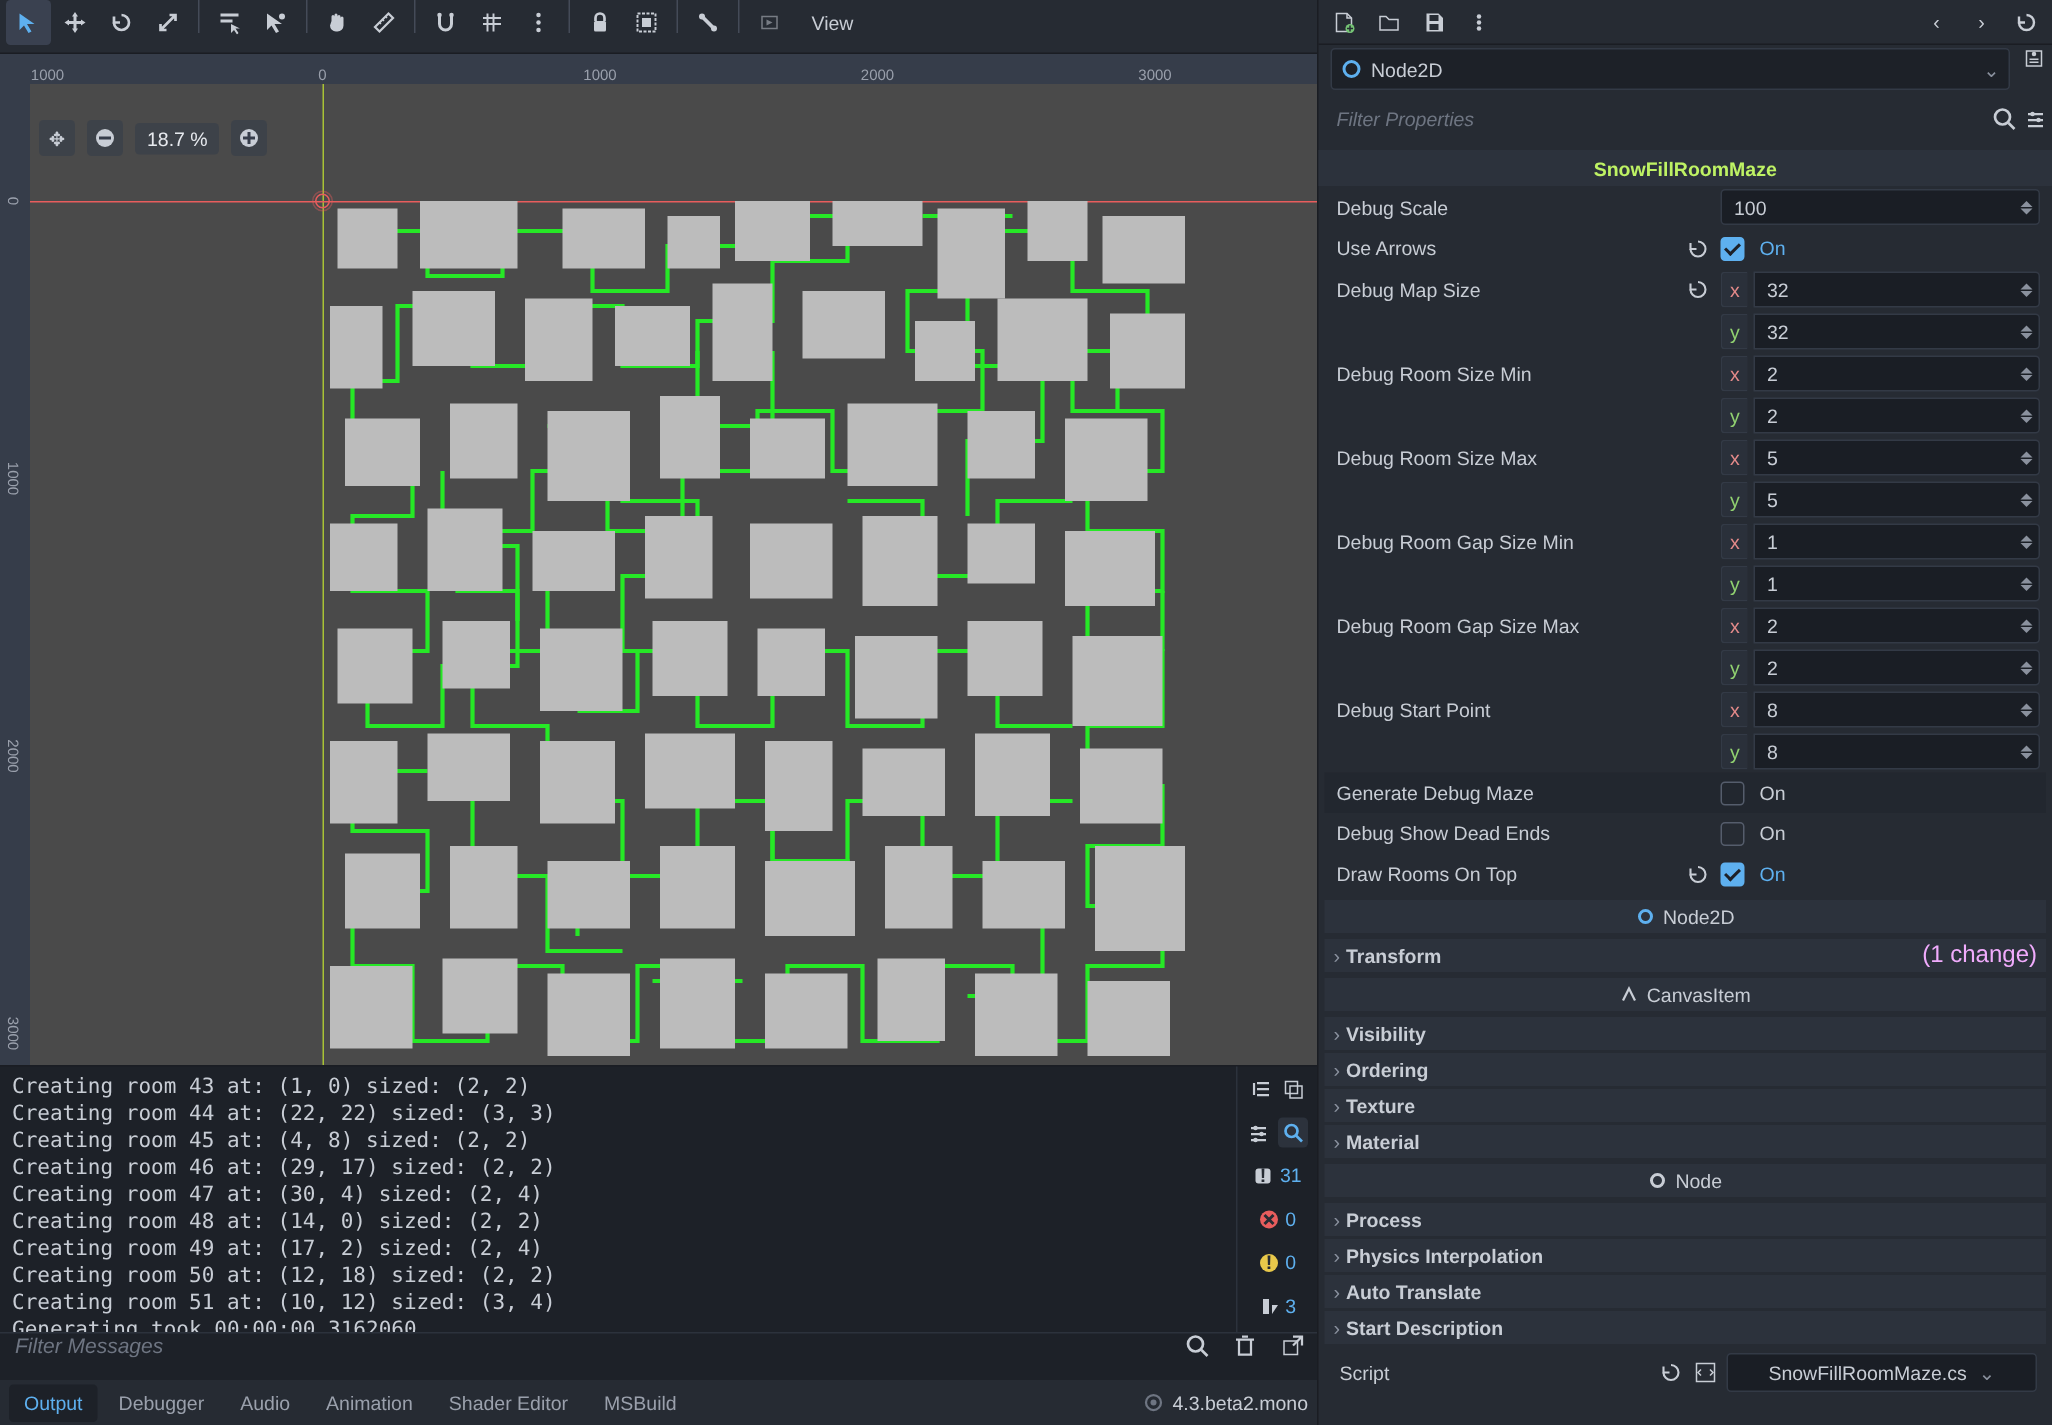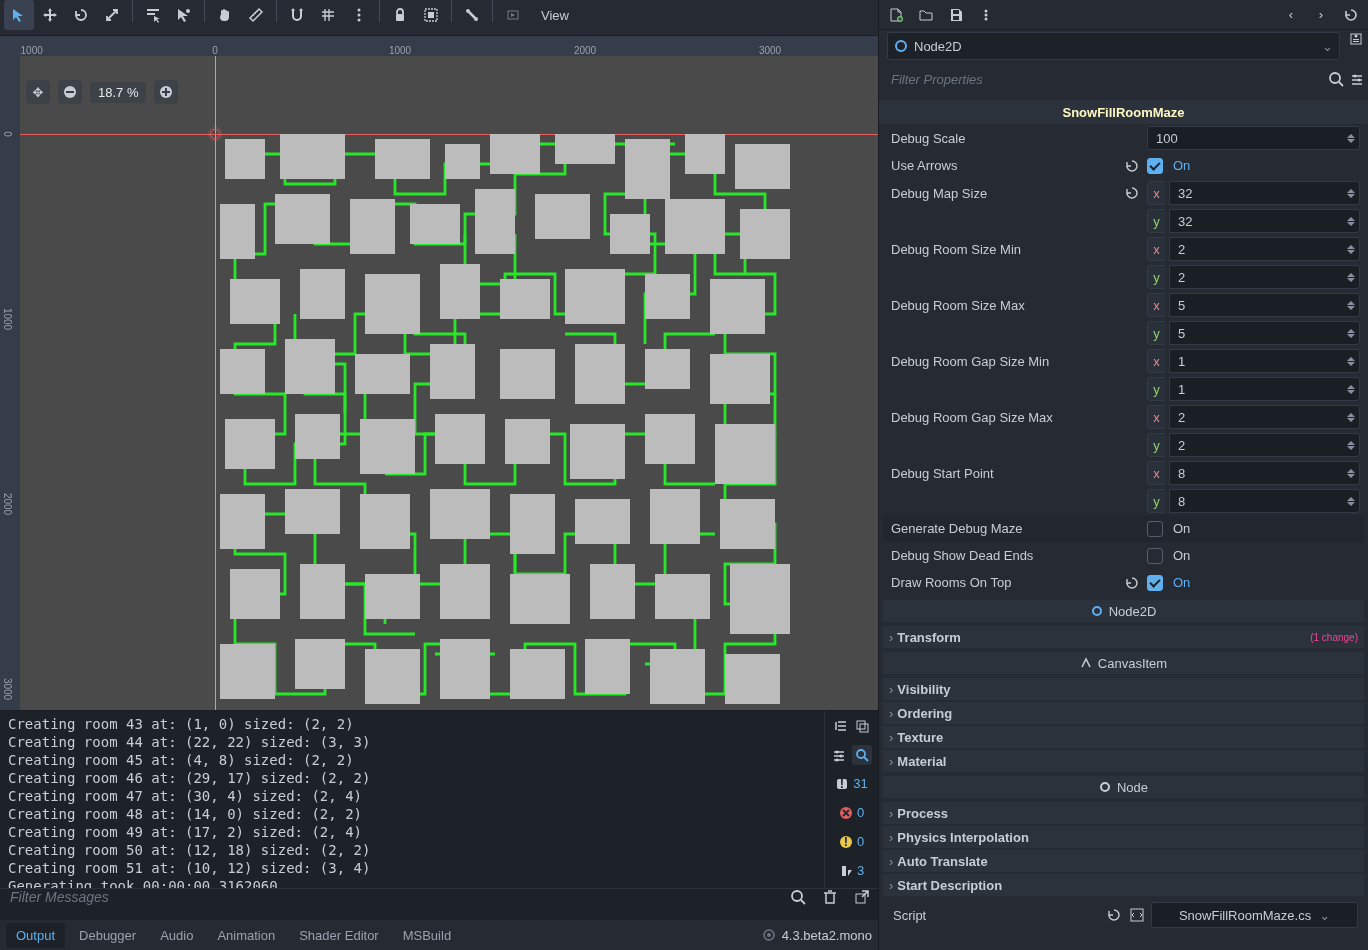--- a/index.html
+++ b/index.html
@@ -54,21 +54,21 @@
 
 
 .insp-top{height:30px;display:flex;align-items:center;padding:0 6px;gap:8px;border-bottom:1px solid #1a1d23}
 .insp-top .sp{flex:1}
 .insp-top .ib{width:22px;height:22px;display:flex;align-items:center;justify-content:center;cursor:pointer}
 .node-row{height:28px;background:#1d2128;margin:2px 4px 0 4px;border:1px solid #333a46;border-radius:3px;display:flex;align-items:center;padding:0 6px;gap:6px}
 .node-row .nt{flex:1;color:#c8cdd5}
 .filter-props{height:30px;display:flex;align-items:center;margin:4px 4px 0 4px;gap:6px}
 .filter-props input{flex:1;background:transparent;border:none;outline:none;color:#c8cdd5;padding:0 8px;font-style:italic}
 .filter-props input::placeholder{color:#6e7582}
-.class-header{height:24px;display:flex;align-items:center;justify-content:center;background:#2c323c;color:#fef9c3;font-weight:600;margin-top:6px}
+.class-header{height:24px;display:flex;align-items:center;justify-content:center;background:#2c323c;color:#bef264;font-weight:600;margin-top:6px}
 .prop-scroll{flex:1;overflow-y:auto;padding:0 4px 8px 4px}
 .prow{display:flex;align-items:center;min-height:27px;gap:6px;padding:2px 4px}
 .prow.alt{background:#22272f}
 .plabel{width:230px;color:#c8cdd5;font-size:13px;padding-left:4px}
 .preset{width:18px;height:18px;cursor:pointer;display:flex;align-items:center;justify-content:center}
 .pval{flex:1;display:flex;align-items:center;gap:4px}
 .num-in{flex:1;background:#1a1e25;border:1px solid #333a46;border-radius:3px;height:24px;display:flex;align-items:center;padding:0 8px;position:relative}
 .num-in .spn{position:absolute;right:4px;display:flex;flex-direction:column;gap:1px}
 .num-in .spn div{width:0;height:0;border-left:4px solid transparent;border-right:4px solid transparent}
 .num-in .su{border-bottom:4px solid #8a919e}
@@ -78,21 +78,21 @@
 .axis.y{color:#90d070}
 .axis+.num-in{border-radius:0 3px 3px 0}
 .cbx{width:16px;height:16px;border:1px solid #555d6c;border-radius:3px;display:flex;align-items:center;justify-content:center;cursor:pointer}
 .cbx.on{background:#5eb0ef;border-color:#5eb0ef}
 .cbx.on:after{content:"";width:4px;height:8px;border:solid #1d2128;border-width:0 2px 2px 0;transform:rotate(45deg);margin-top:-2px}
 .on-lbl{color:#5eb0ef;margin-left:6px}
 .off-lbl{color:#c8cdd5;margin-left:6px}
 .cat-header{height:22px;display:flex;align-items:center;padding:0 6px;background:#2c323c;margin:2px 0;cursor:pointer;gap:4px}
 .cat-header .ch{color:#c8cdd5;font-weight:600}
 .cat-header .chev{color:#8a919e}
-.cat-header .chg{margin-left:auto;color:#ec4899;font-size:10px}
+.cat-header .chg{margin-left:auto;color:#f0abfc;font-size:16px}
 .class-sub{height:22px;display:flex;align-items:center;justify-content:center;gap:6px;background:#2c323c;color:#c8cdd5;margin:4px 0}
 .script-row{display:flex;align-items:center;padding:4px 6px;gap:6px}
 .script-row .sn{flex:1;background:#1a1e25;border:1px solid #333a46;border-radius:3px;height:26px;display:flex;align-items:center;justify-content:center}
 
 
 ::-webkit-scrollbar{width:10px;height:10px}
 ::-webkit-scrollbar-track{background:#1d2128}
 ::-webkit-scrollbar-thumb{background:#3a4150;border-radius:5px}
 </style>
 </head>

